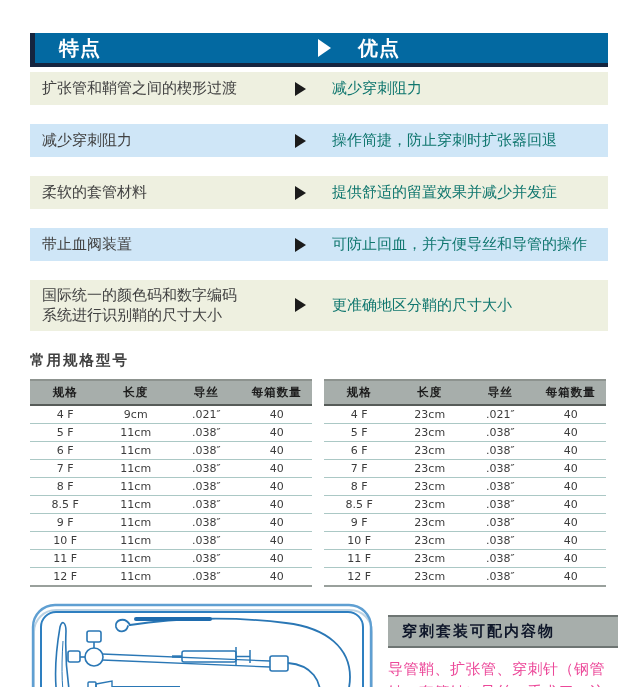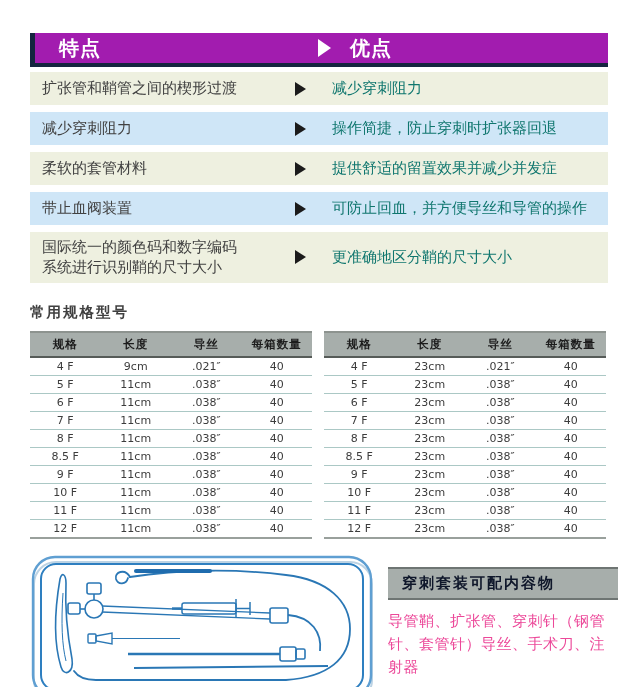--- a/index.html
+++ b/index.html
@@ -10,45 +10,45 @@
     padding:33px 17px 0 30px;
     background:#ffffff;
     font-family:"DejaVu Sans","Liberation Sans",sans-serif;
     overflow:hidden;
   }
   
   .feat-block{width:578px;}
   .feat-header{
     display:flex;align-items:center;
     height:30px;
-    background:#a21caf;
+    background:#0369a1;
     border-left:5px solid #15253f;
     border-bottom:4px solid #15253f;
     box-sizing:content-box;
   }
   .feat-header .h-left{
     width:247px;padding-left:24px;
     color:#ffffff;font-size:20px;font-weight:bold;letter-spacing:1px;
   }
   .feat-header .h-arrow{
     width:36px;display:flex;justify-content:center;align-items:center;
   }
   .tri-white{
     width:0;height:0;
     border-top:9px solid transparent;border-bottom:9px solid transparent;
     border-left:13px solid #ffffff;
   }
   .feat-header .h-right{
-    color:#ffffff;font-size:20px;font-weight:bold;letter-spacing:1px;padding-left:8px;
+    color:#ffffff;font-size:20px;font-weight:bold;letter-spacing:1px;padding-left:8px;margin-left:8px;
   }
   .feat-rows{margin-top:5px;}
   .feat-row{
     display:flex;align-items:center;
     min-height:33px;
-    margin-bottom:7px;
+    margin-bottom:19px;
     width:578px;
   }
   .feat-row:nth-of-type(odd){background:#eef0e0;}
   .feat-row:nth-of-type(even){background:#cfe6f7;}
   .feat-left{
     width:252px;box-sizing:border-box;
     padding:5px 42px 5px 12px;
     font-size:15px;color:#414141;line-height:1.35;
   }
   .feat-arrow{width:36px;display:flex;justify-content:center;align-items:center;flex:none;}

